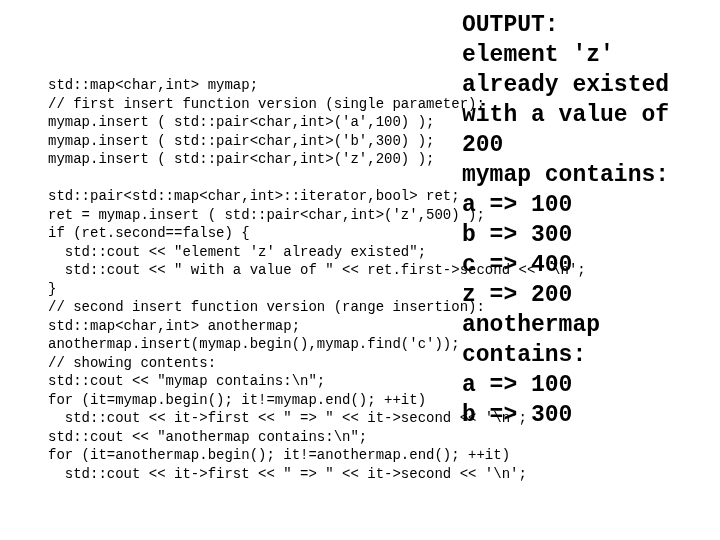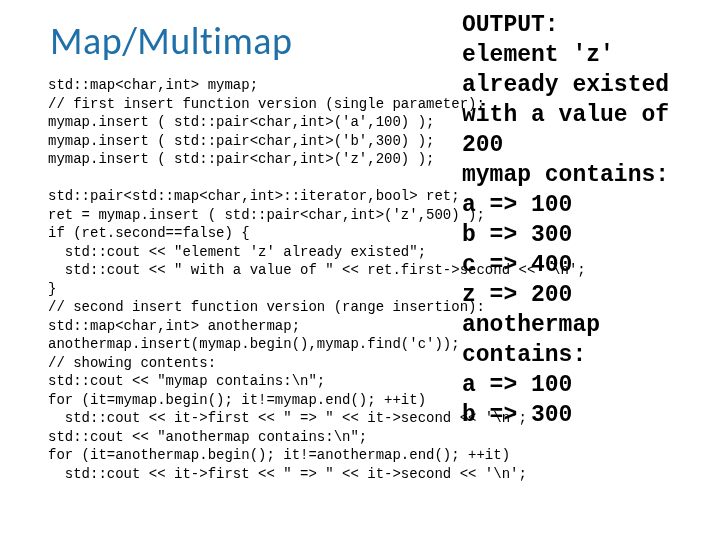--- a/index.html
+++ b/index.html
@@ -50,21 +50,20 @@
     font-weight: bold;
     color: #000;
     white-space: pre-wrap;
     word-wrap: break-word;
   }
 </style>
 </head>
 <body>
 
 <div class="slide">
-  <div class="title">Map/Multimap</div>
   <div class="code-col">std::map&lt;char,int&gt; mymap;
 // first insert function version (single parameter):
 mymap.insert ( std::pair&lt;char,int&gt;('a',100) );
 mymap.insert ( std::pair&lt;char,int&gt;('b',300) );
 mymap.insert ( std::pair&lt;char,int&gt;('z',200) );
 
 std::pair&lt;std::map&lt;char,int&gt;::iterator,bool&gt; ret;
 ret = mymap.insert ( std::pair&lt;char,int&gt;('z',500) );
 if (ret.second==false) {
   std::cout &lt;&lt; "element 'z' already existed";

